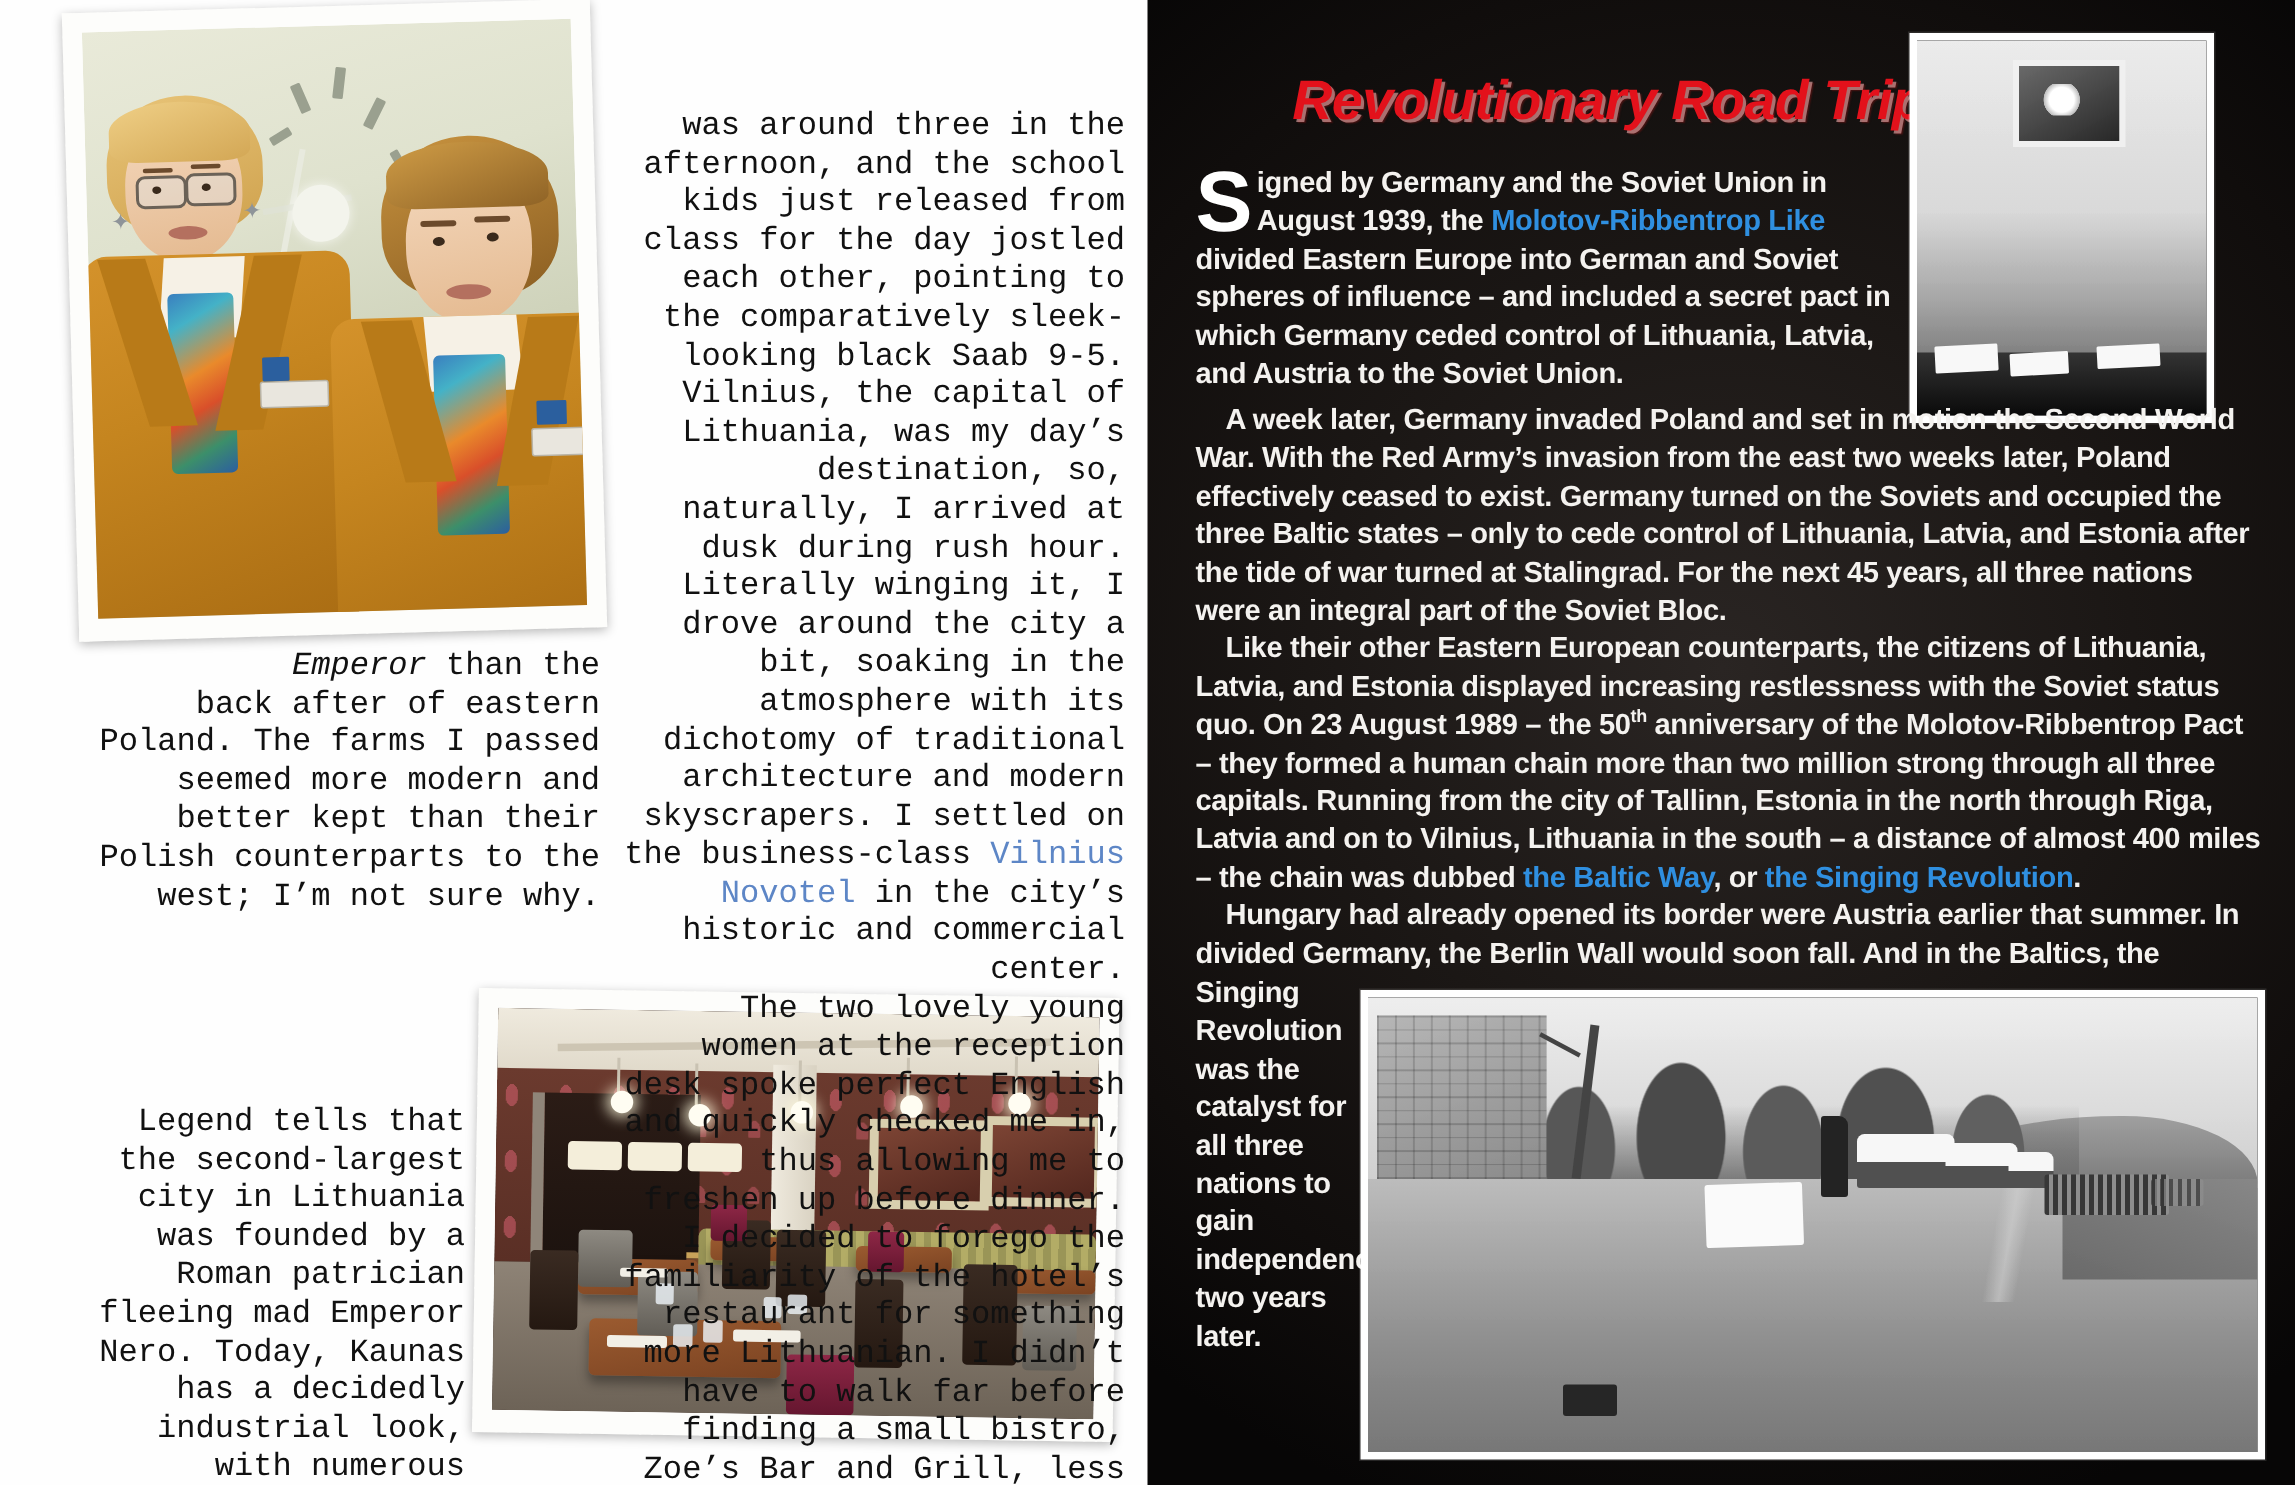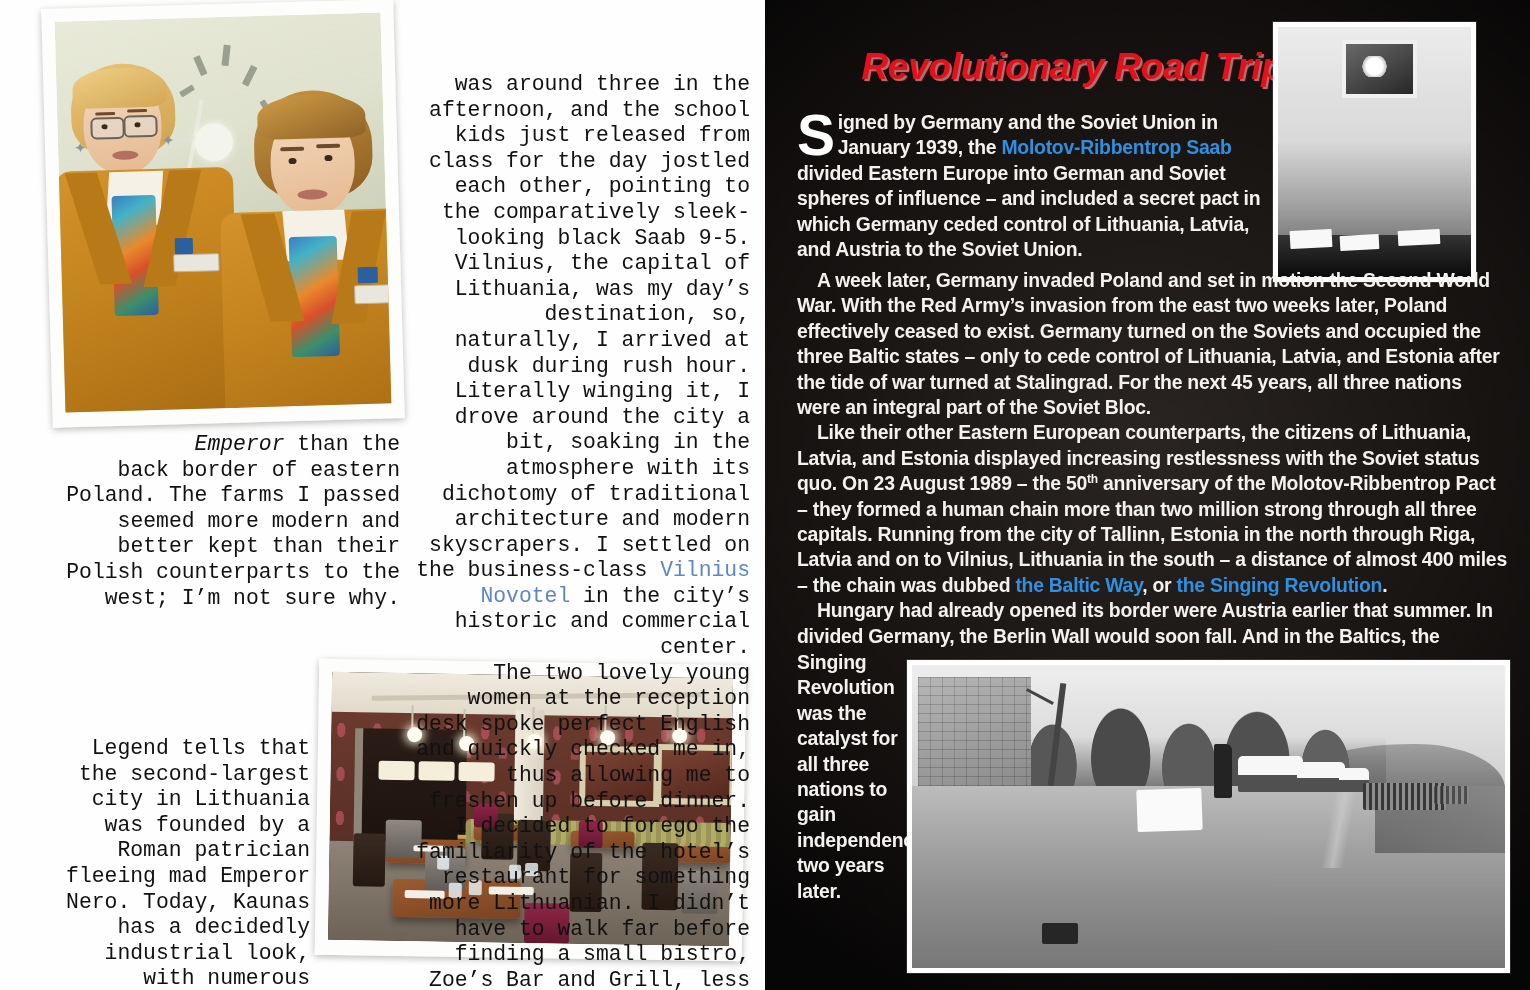--- a/index.html
+++ b/index.html
@@ -343,21 +343,21 @@
       </div>
     </div>
 
     <div class="col-text col-right">
       <p>was around three in the afternoon, and the school kids just released from class for the day jostled each other, pointing to the comparatively sleek-looking black Saab 9-5.</p>
       <p class="ind"><span>Vilnius, the capital of Lithuania, was my day’s destination, so, naturally, I arrived at dusk during rush hour. Literally winging it, I drove around the city a bit, soaking in the atmosphere with its dichotomy of traditional architecture and modern skyscrapers. I settled on the business-class </span><span class="link-blue">Vilnius Novotel</span><span> in the city’s historic and commercial center.</span></p>
       <p class="ind">The two lovely young women at the reception desk spoke perfect English and quickly checked me in, thus allowing me to freshen up before dinner. I decided to forego the familiarity of the hotel’s restaurant for something more Lithuanian. I didn’t have to walk far before finding a small bistro, Zoe’s Bar and Grill, less than</p>
     </div>
 
     <div class="col-text col-left">
-      <p><span class="lead-ind"></span><span class="ital">Emperor</span><span> than the back border of eastern Poland. The farms I passed seemed more modern and better kept than their Polish counterparts to the west; I’m not sure why.</span></p>
+      <p><span class="lead-ind"></span><span class="ital">Emperor</span><span> than the back after of eastern Poland. The farms I passed seemed more modern and better kept than their Polish counterparts to the west; I’m not sure why.</span></p>
     </div>
 
     <div class="col-text col-left-bottom">
       <p class="ind">Legend tells that the second-largest city in Lithuania was founded by a Roman patrician fleeing mad Emperor Nero. Today, Kaunas has a decidedly industrial look, with numerous cubist, Soviet-style apartment buildings. It</p>
     </div>
   </div>
 
   <div class="right-page">
 
     <div class="headline">Revolutionary Road Trip</div>
@@ -407,21 +407,21 @@
         </div>
 
         <div class="pf-desk"></div>
         <div class="pf-paper" style="left:6%;bottom:12%;width:22%;height:7%;"></div>
         <div class="pf-paper" style="left:32%;bottom:11%;width:20%;height:6%;"></div>
         <div class="pf-paper" style="left:62%;bottom:13%;width:22%;height:6%;"></div>
       </div>
     </div>
 
     <div class="dark-body db-top">
-      <p><span class="dcap">S</span><span>igned by Germany and the Soviet Union in January 1939, the </span><span class="blue">Molotov-Ribbentrop Saab</span><span> divided Eastern Europe into German and Soviet spheres of influence – and included a secret pact in which Germany ceded control of Lithuania, Latvia, and Austria to the Soviet Union.</span></p>
+      <p><span class="dcap">S</span><span>igned by Germany and the Soviet Union in August 1939, the </span><span class="blue">Molotov-Ribbentrop Like</span><span> divided Eastern Europe into German and Soviet spheres of influence – and included a secret pact in which Germany ceded control of Lithuania, Latvia, and Austria to the Soviet Union.</span></p>
     </div>
 
     <div class="dark-body db-mid">
       <p class="ind">A week later, Germany invaded Poland and set in motion the Second World War. With the Red Army’s invasion from the east two weeks later, Poland effectively ceased to exist. Germany turned on the Soviets and occupied the three Baltic states – only to cede control of Lithuania, Latvia, and Estonia after the tide of war turned at Stalingrad. For the next 45 years, all three nations were an integral part of the Soviet Bloc.</p>
       <p class="ind"><span>Like their other Eastern European counterparts, the citizens of Lithuania, Latvia, and Estonia displayed increasing restlessness with the Soviet status quo. On 23 August 1989 – the 50</span><sup>th</sup><span> anniversary of the Molotov-Ribbentrop Pact – they formed a human chain more than two million strong through all three capitals. Running from the city of Tallinn, Estonia in the north through Riga, Latvia and on to Vilnius, Lithuania in the south – a distance of almost 400 miles  – the chain was dubbed </span><span class="blue">the Baltic Way</span><span>, or </span><span class="blue">the Singing Revolution</span><span>.</span></p>
       <p class="ind">Hungary had already opened its border were Austria earlier that summer. In divided Germany, the Berlin Wall would soon fall. And in the Baltics, the</p>
     </div>
 
     <div class="dark-body db-narrow">
       <p>Singing Revolution was the catalyst for all three nations to gain independence two years later.</p>

